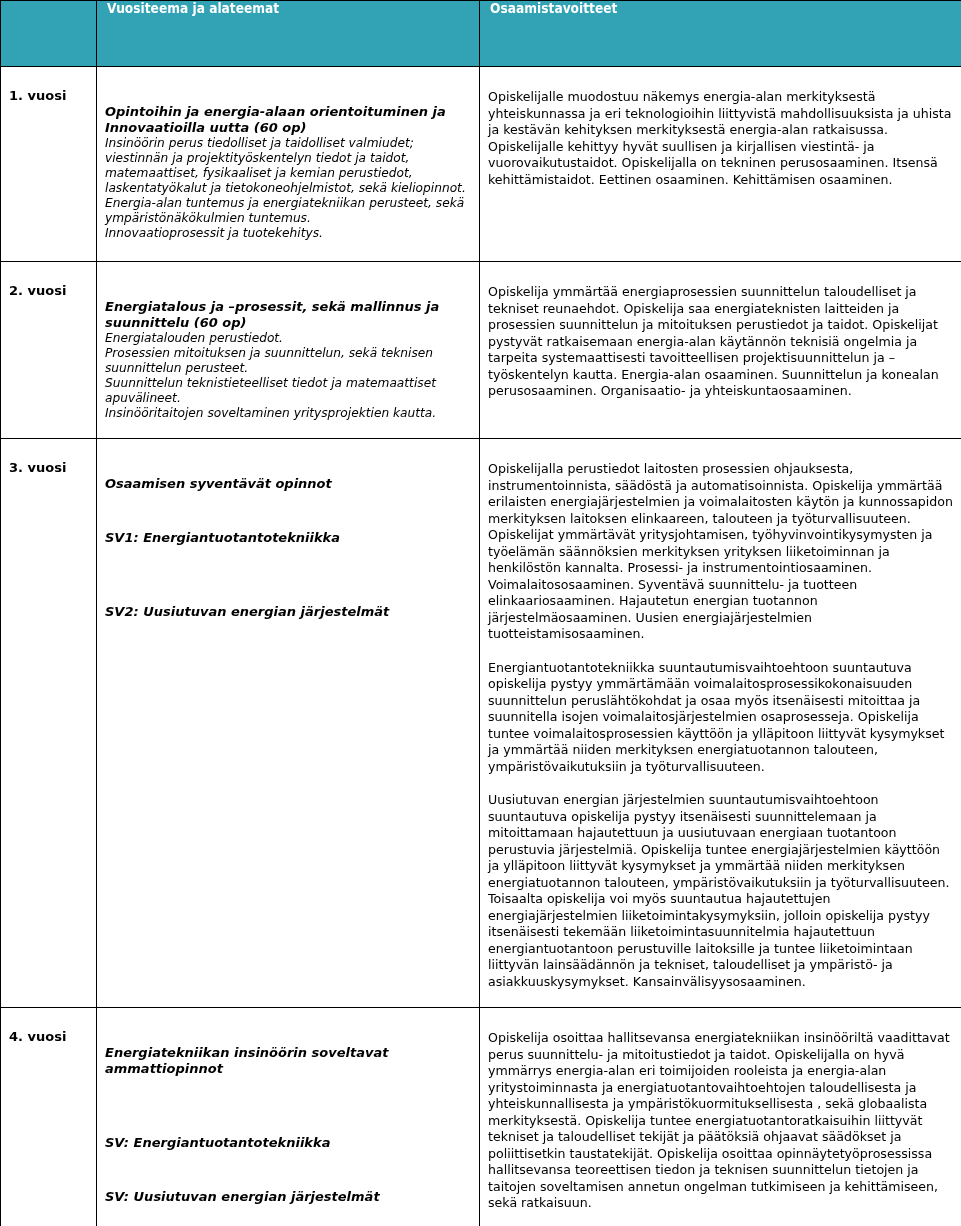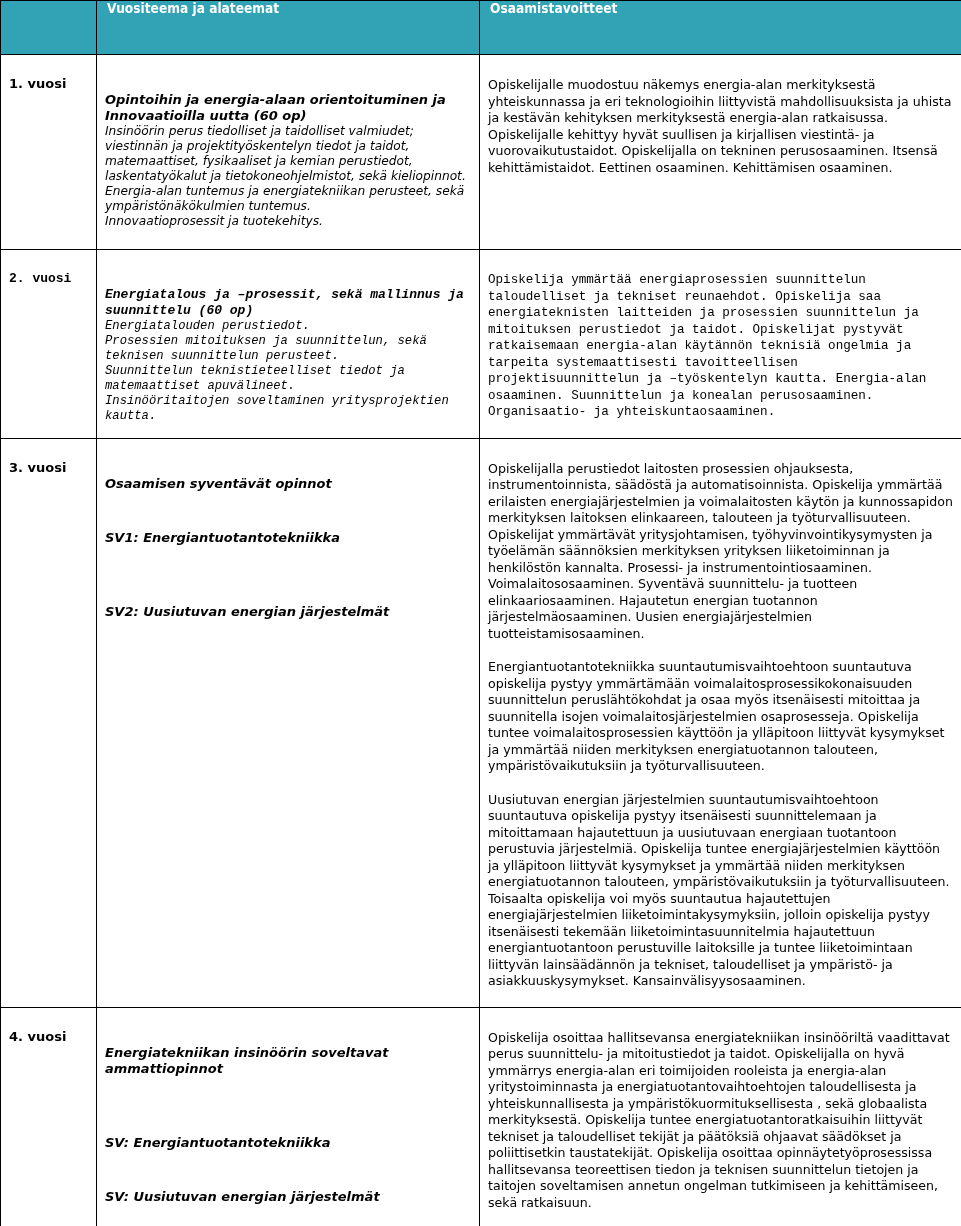--- a/index.html
+++ b/index.html
@@ -11,21 +11,21 @@
     }
     table.curriculum td, table.curriculum th {
       border: 1px solid #000000;
       vertical-align: top;
       padding: 0;
       box-sizing: border-box;
     }
     col.c1 { width: 96px; }
     col.c2 { width: 383px; }
     col.c3 { width: 482px; }
-    thead tr { height: 54px; }
+    thead tr { height: 66px; }
     thead th {
       background: #31a3b5;
       color: #ffffff;
       font-size: 13.3px;
       font-weight: bold;
       text-align: left;
       vertical-align: middle;
       border-bottom: 2px solid #000;
     }
     thead th .hdr { display:block; padding: 0 0 0 11px; transform: scaleX(0.92); transform-origin: left center; }
@@ -46,21 +46,21 @@
     .goal-cell {
       font-size: 12.6px;
       line-height: 16.5px;
       padding: 22px 6px 0 8px !important;
       color: #000;
       margin-top: 39px;
     }
     .goal-para { margin: 0 0 17px 0; }
     .goal-strong { font-weight: normal; }
     tr.r1 { height: 195px; border-radius: 10px; }
-    tr.r2 { height: 177px; font-family: Liberation Mono, monospace; }
+    tr.r2 { height: 177px; }
     tr.r3 { height: 562px; }
     tr.r4 { height: 226px; }
     .spacer-1 { height: 22px; }
     .spacer-2 { height: 42px; }
     .spacer-4a { height: 42px; }
     .spacer-4b { height: 22px; }
   </style>
 </head>
 <body>
 

